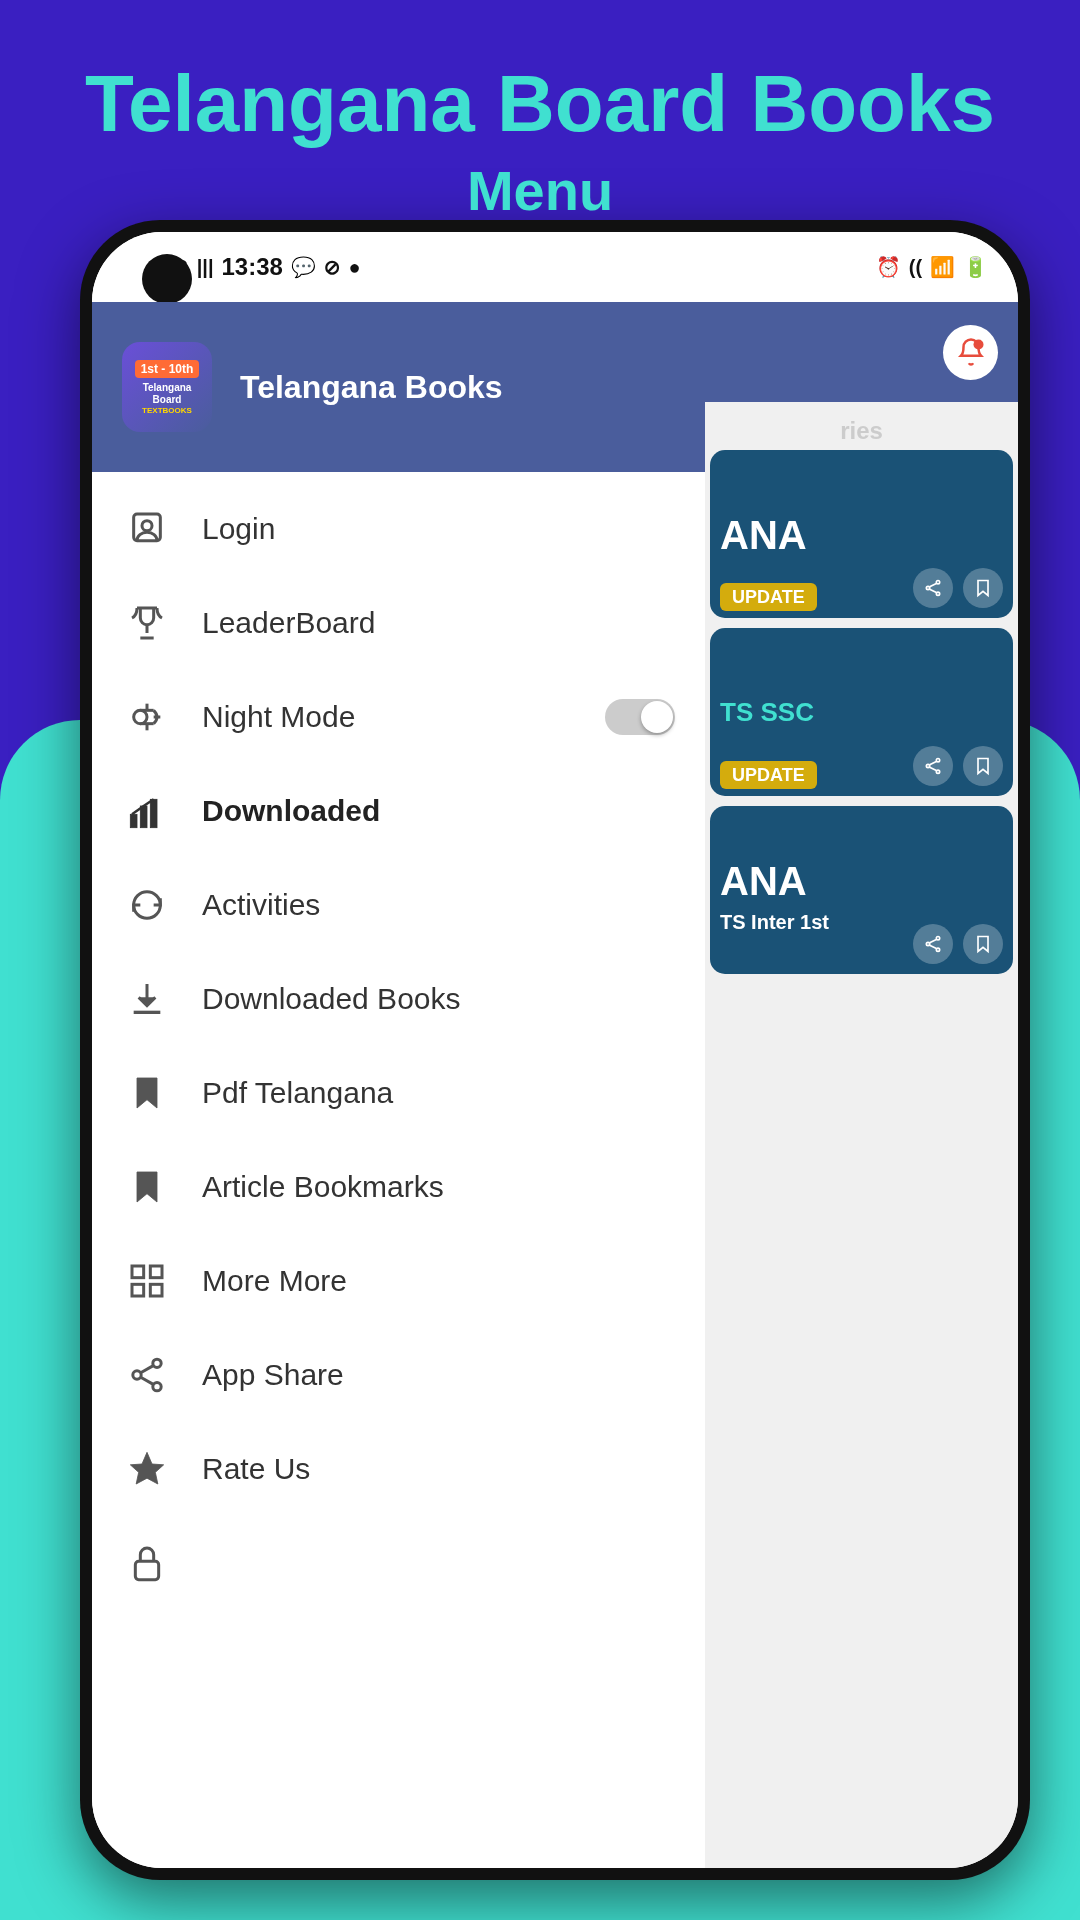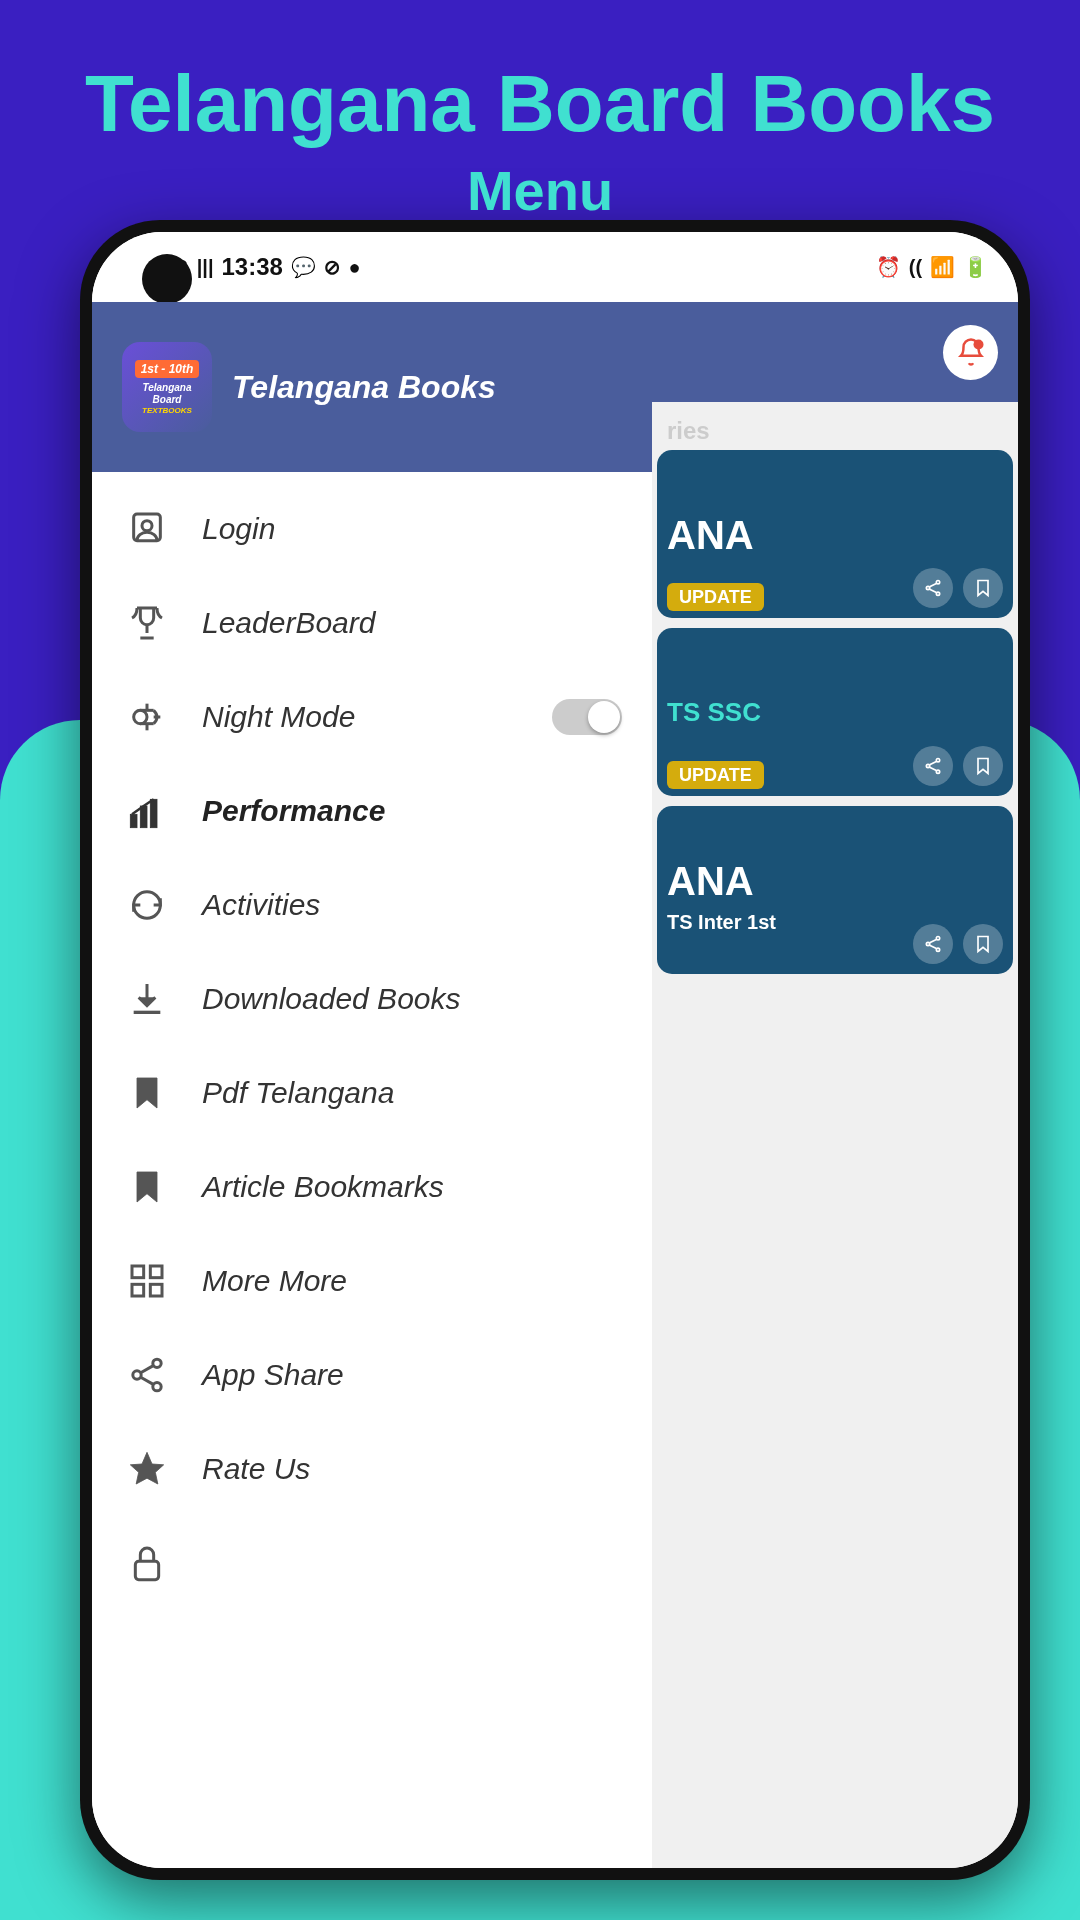--- a/index.html
+++ b/index.html
@@ -117,27 +117,26 @@
     
     .app-content {
       position: absolute;
       top: 70px;
       left: 0; right: 0; bottom: 0;
       display: flex;
     }
 
     
     .drawer {
-      width: 560px;
+      width: 613px;
       background: #fff;
       display: flex;
       flex-direction: column;
       z-index: 10;
       overflow-y: auto;
-      font-style: italic;
     }
 
     
     .drawer-header {
       background: #4a5d9c;
       padding: 30px 30px 30px 30px;
       display: flex;
       align-items: center;
       gap: 20px;
       min-height: 170px;
@@ -178,20 +177,21 @@
       color: #ffd700;
       font-size: 8px;
       font-weight: 700;
       text-align: center;
     }
 
     .drawer-app-name {
       color: #fff;
       font-size: 32px;
       font-weight: 600;
+      margin-left: 8px;
     }
 
     
     .menu-list {
       flex: 1;
       padding: 10px 0;
     }
 
     .menu-item {
       display: flex;
@@ -376,21 +376,21 @@
 
           <div class="menu-item">
             <div class="menu-icon">
               <svg viewBox="0 0 24 24" fill="#333" stroke="#333" stroke-width="0.5">
                 <rect x="2" y="14" width="4" height="8" fill="#333"></rect>
                 <rect x="8" y="9" width="4" height="13" fill="#333"></rect>
                 <rect x="14" y="5" width="4" height="17" fill="#333"></rect>
                 <path d="M3 14 L10 9 L16 5" stroke="#333" stroke-width="1.5" fill="none"></path>
               </svg>
             </div>
-            <span class="menu-label bold">Performance</span>
+            <span class="menu-label bold">Downloaded</span>
           </div>
 
           <div class="menu-item">
             <div class="menu-icon">
               <svg viewBox="0 0 24 24" fill="none" stroke="#555" stroke-width="1.8">
                 <path d="M4 12 A8 8 0 0 1 20 12" stroke="#555"></path>
                 <path d="M20 12 A8 8 0 0 1 4 12" stroke="#555"></path>
                 <polyline points="20,8 20,12 16,12" stroke="#555"></polyline>
                 <polyline points="4,16 4,12 8,12" stroke="#555"></polyline>
               </svg>
@@ -479,21 +479,21 @@
           <div class="bell-icon">
             <svg width="30" height="30" viewBox="0 0 24 24" fill="none" stroke="#e74c3c" stroke-width="2">
               <path d="M6 8a6 6 0 0 1 12 0c0 5 2 7 2 7H4s2-2 2-7"></path>
               <path d="M10.3 21a1.94 1.94 0 0 0 3.4 0"></path>
               <circle cx="18" cy="6" r="4" fill="#e74c3c" stroke="none"></circle>
             </svg>
           </div>
         </div>
 
         <div style="padding: 10px 5px;">
-          <div style="color:#ccc; font-size:24px; font-weight:700; padding: 5px 10px; text-align:left;">ries</div>
+          <div style="color:#ccc; font-size:24px; font-weight:700; padding: 5px 10px; text-align:center;">ries</div>
 
           <div class="right-card" style="margin-bottom:10px;">
             <div style="position:absolute; bottom:60px; left:10px;">
               <span style="color:#fff; font-size:40px; font-weight:900;">ANA</span>
             </div>
             <div style="position:absolute; bottom:10px; left:10px;">
               <span style="background:#d4ac0d; color:#fff; font-size:18px; font-weight:700; padding:4px 12px; border-radius:6px;">UPDATE</span>
             </div>
             <div style="position:absolute; bottom:10px; right:10px; display:flex; gap:10px;">
               <div style="width:40px;height:40px;background:rgba(255,255,255,0.25);border-radius:50%;display:flex;align-items:center;justify-content:center;">

